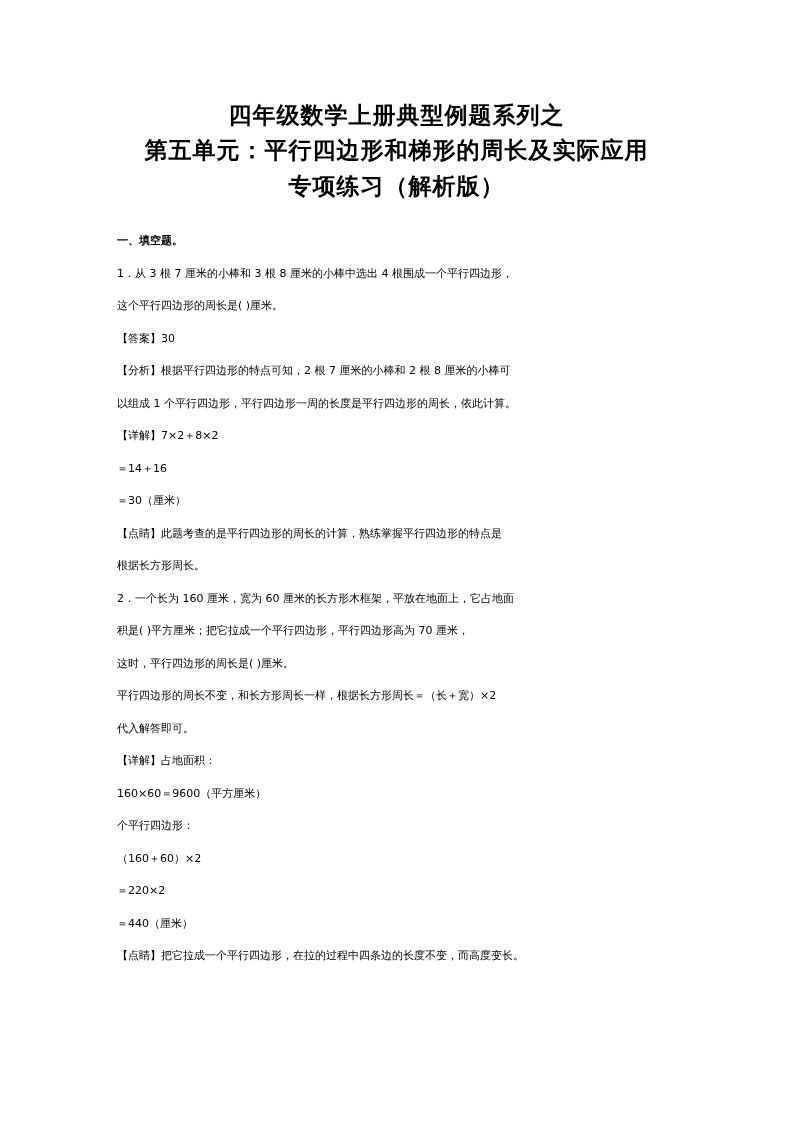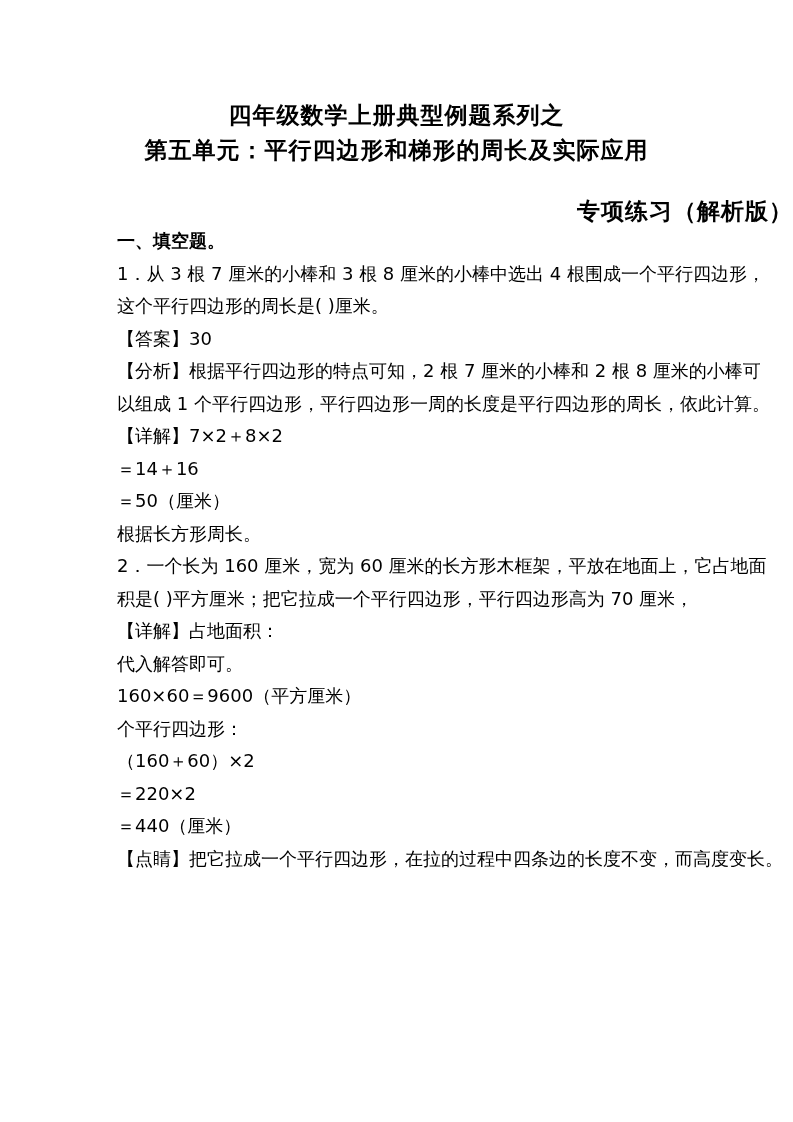--- a/index.html
+++ b/index.html
@@ -3,54 +3,57 @@
   <meta charset="utf-8">
   <style>
     html, body { margin: 0; padding: 0; background: #ffffff; }
     body { width: 793px; height: 1122px; position: relative; overflow: hidden;
            font-family: "DejaVu Sans", "Liberation Sans", sans-serif; color: #000; }
     .page { position: absolute; left: 0; top: 0; width: 793px; height: 1122px; }
     .title { position: absolute; left: 0; width: 793px; text-align: center;
              font-weight: bold; font-size: 23px; letter-spacing: 1px; line-height: 30px; }
     .t1 { top: 100px; }
     .t2 { top: 135px; }
-    .t3 { top: 196px; text-align: right; }
+    .t3 { top: 171px; }
     .content { position: absolute; left: 117px; top: 225px; width: 600px; }
-    .line { font-size: 18px; line-height: 32.5px; height: 32.5px; white-space: nowrap; }
+    .line { font-size: 11px; line-height: 32.5px; height: 32.5px; white-space: nowrap; }
     .section { font-weight: bold; }
-    .tag { font-weight: normal; font-family: Liberation Serif, serif; }
+    .tag { font-weight: normal; }
   </style>
 </head>
 <body>
 
 <div class="page">
   <div class="title t1">四年级数学上册典型例题系列之</div>
   <div class="title t2">第五单元：平行四边形和梯形的周长及实际应用</div>
   <div class="title t3">专项练习（解析版）</div>
 
   <div class="content">
     <div class="line section">一、填空题。</div>
 
     <div>
       <div class="line">1．从 3 根 7 厘米的小棒和 3 根 8 厘米的小棒中选出 4 根围成一个平行四边形，</div>
       <div class="line">这个平行四边形的周长是(            )厘米。</div>
       <div class="line"><span class="tag">【答案】</span><span>30</span></div>
       <div class="line"><span class="tag">【分析】</span><span>根据平行四边形的特点可知，2 根 7 厘米的小棒和 2 根 8 厘米的小棒可</span></div>
       <div class="line">以组成 1 个平行四边形，平行四边形一周的长度是平行四边形的周长，依此计算。</div>
       <div class="line"><span class="tag">【详解】</span><span>7×2＋8×2</span></div>
       <div class="line">＝14＋16</div>
-      <div class="line">＝50（厘米）</div>
+      <div class="line">＝30（厘米）</div>
+      <div class="line"><span class="tag">【点睛】</span><span>此题考查的是平行四边形的周长的计算，熟练掌握平行四边形的特点是</span></div>
       <div class="line">根据长方形周长。</div>
     </div>
 
     <div>
       <div class="line">2．一个长为 160 厘米，宽为 60 厘米的长方形木框架，平放在地面上，它占地面</div>
       <div class="line">积是(         )平方厘米；把它拉成一个平行四边形，平行四边形高为 70 厘米，</div>
+      <div class="line">这时，平行四边形的周长是(         )厘米。</div>
+      <div class="line">平行四边形的周长不变，和长方形周长一样，根据长方形周长＝（长＋宽）×2</div>
+      <div class="line">代入解答即可。</div>
       <div class="line"><span class="tag">【详解】</span><span>占地面积：</span></div>
-      <div class="line">代入解答即可。</div>
       <div class="line">160×60＝9600（平方厘米）</div>
       <div class="line">个平行四边形：</div>
       <div class="line">（160＋60）×2</div>
       <div class="line">＝220×2</div>
       <div class="line">＝440（厘米）</div>
       <div class="line"><span class="tag">【点睛】</span><span>把它拉成一个平行四边形，在拉的过程中四条边的长度不变，而高度变长。</span></div>
     </div>
   </div>
 </div>
 

